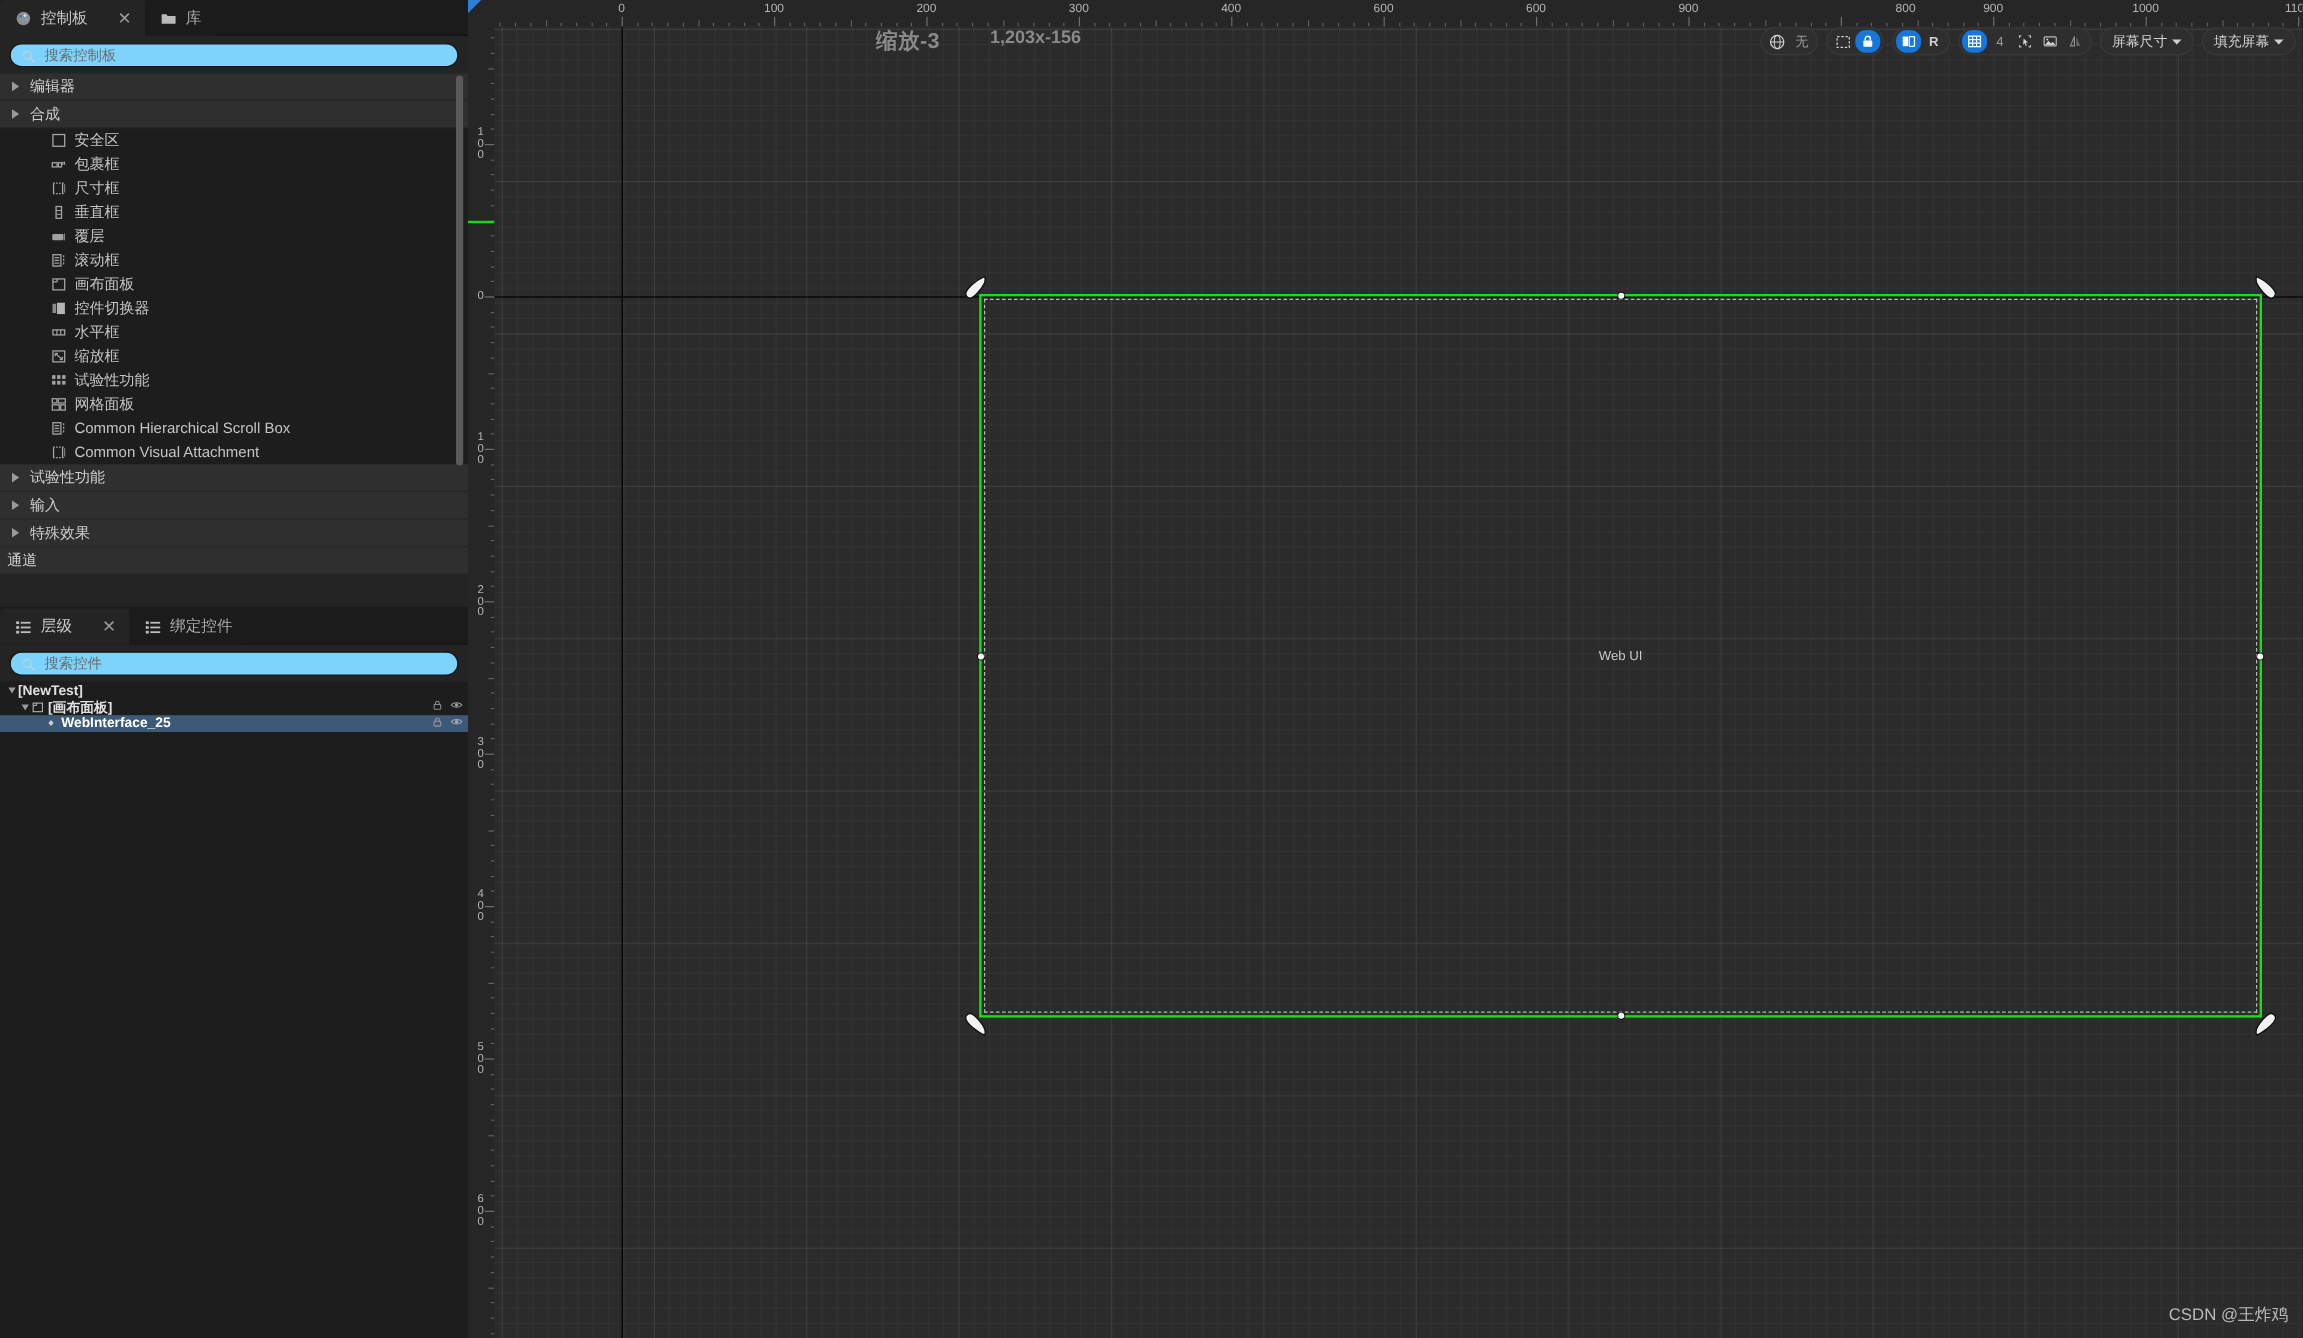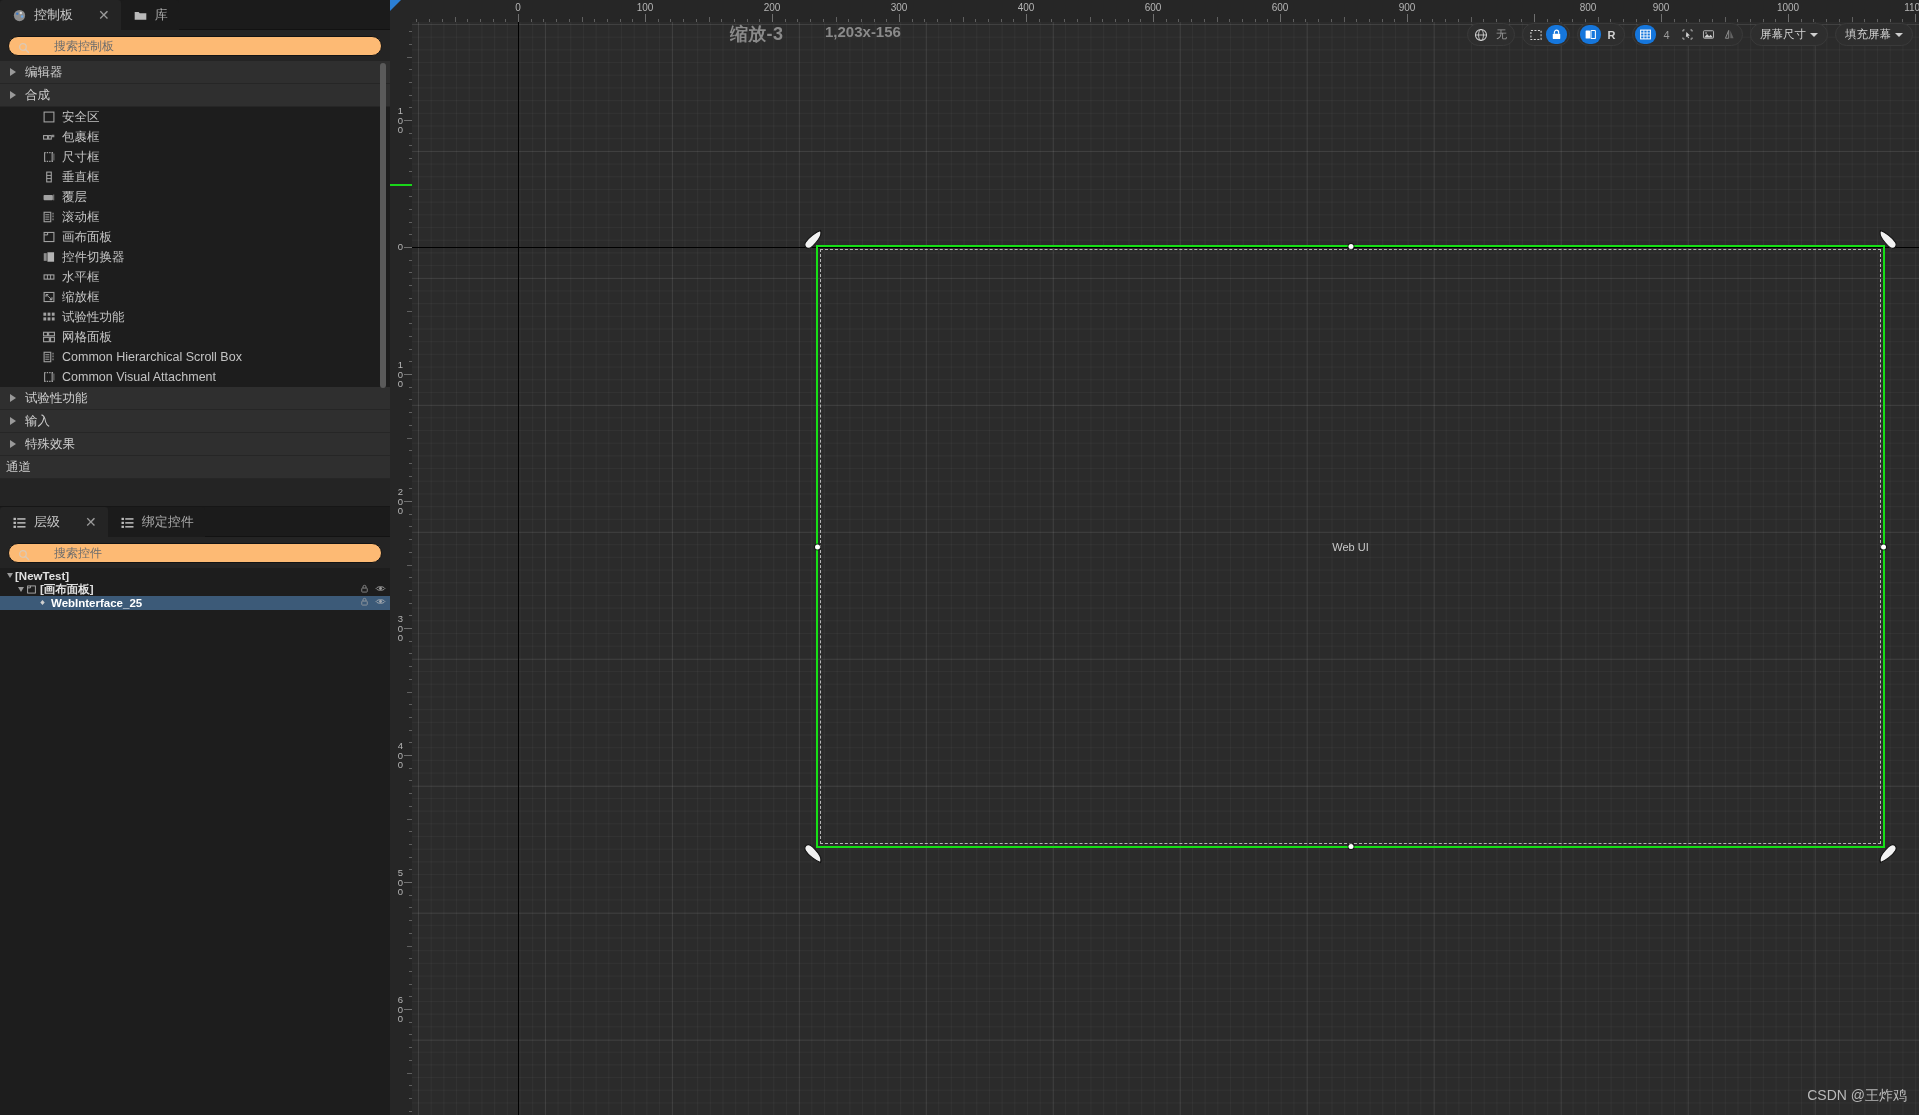--- a/index.html
+++ b/index.html
@@ -39,23 +39,23 @@
   }
   .tab.inactive { background: #1b1b1b; color: #a9a9a9; }
   .tab .tab-x {
     margin-left: 18px; font-size: 14px; color: #9a9a9a; line-height: 1;
   }
   .tab-ico { width: 15px; height: 15px; display:inline-block; flex: 0 0 15px; }
 
   
   .searchwrap { padding: 6px 8px 5px 8px; background: #242424; }
   .searchbox {
-    height: 20px; border-radius: 10px; background: #fdba74;
+    height: 20px; border-radius: 10px; background: #7dd3fc;
     border: 1px solid #141414;
-    display: flex; align-items: center; padding: 0 9px; gap: 24px;
+    display: flex; align-items: center; padding: 0 9px; gap: 7px;
   }
   .searchbox .s-ico { width: 12px; height: 12px; flex: 0 0 12px; opacity: .75; }
   .searchbox .s-ph { font-size: 12px; color: #6d6d6d; }
 
   
   #palette {
     background: #242424; flex: 0 0 506px; height: 506px;
     display: flex; flex-direction: column; position: relative;
   }
   #palette-scroll {

